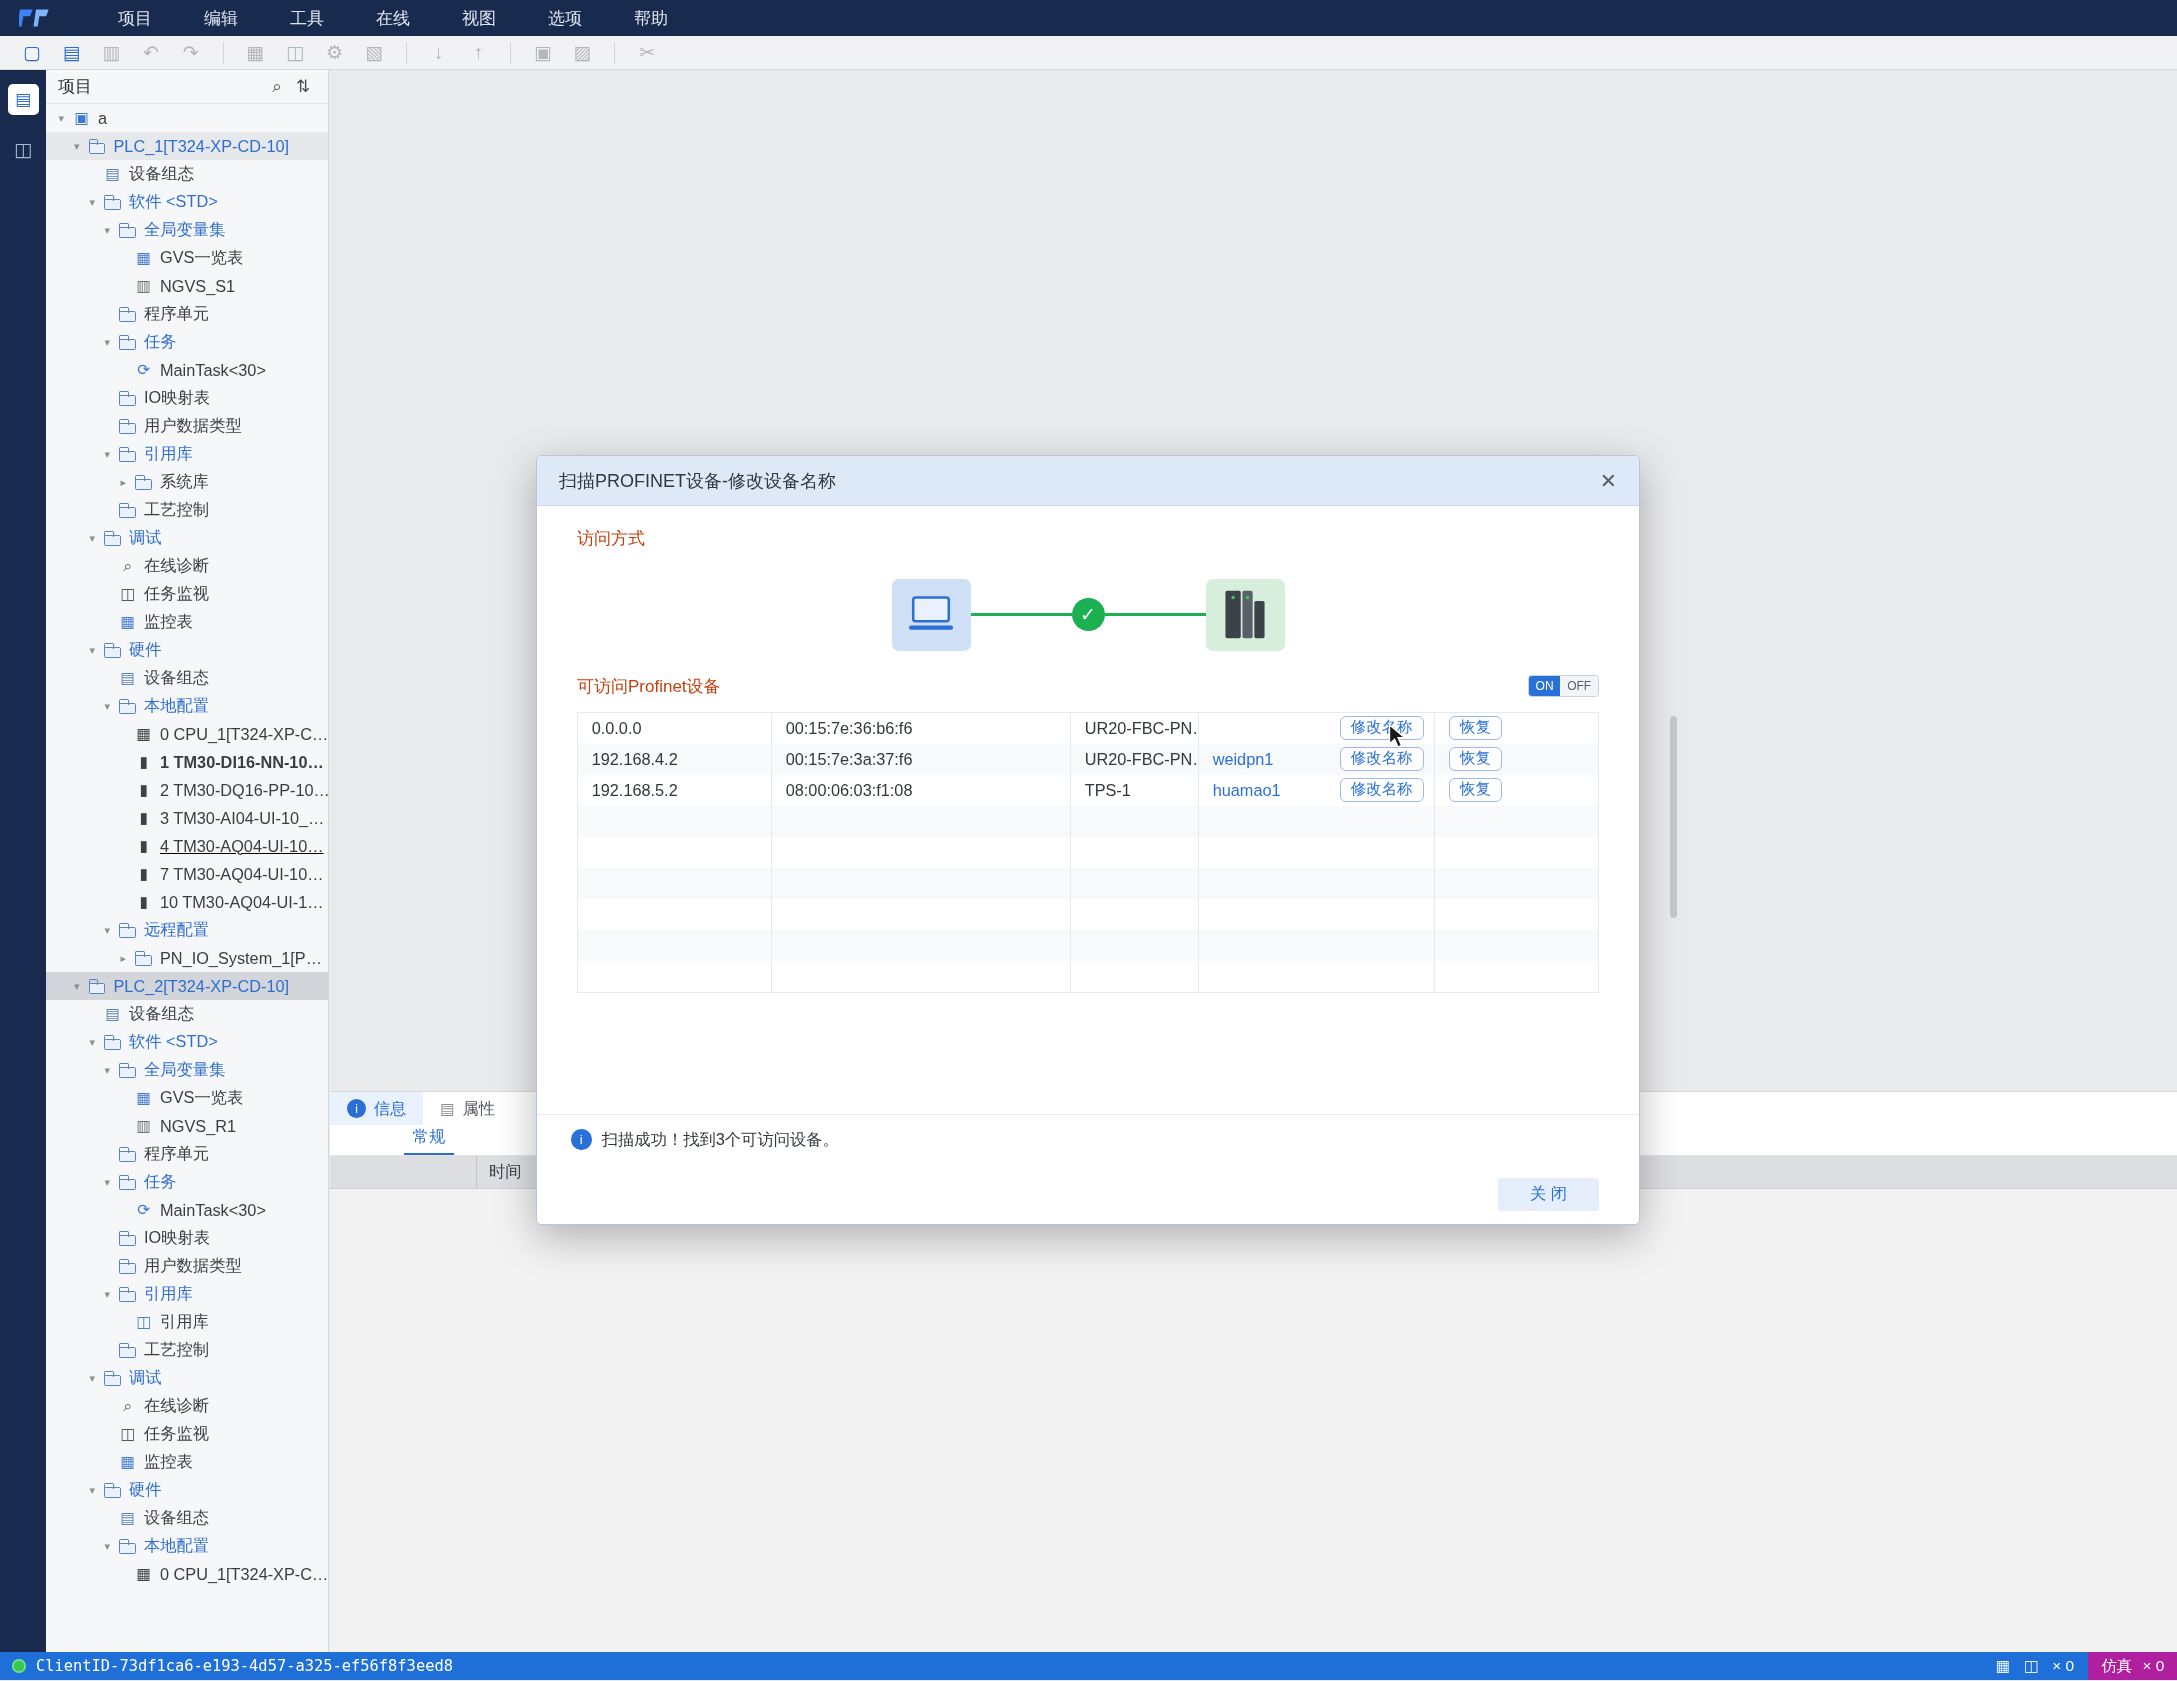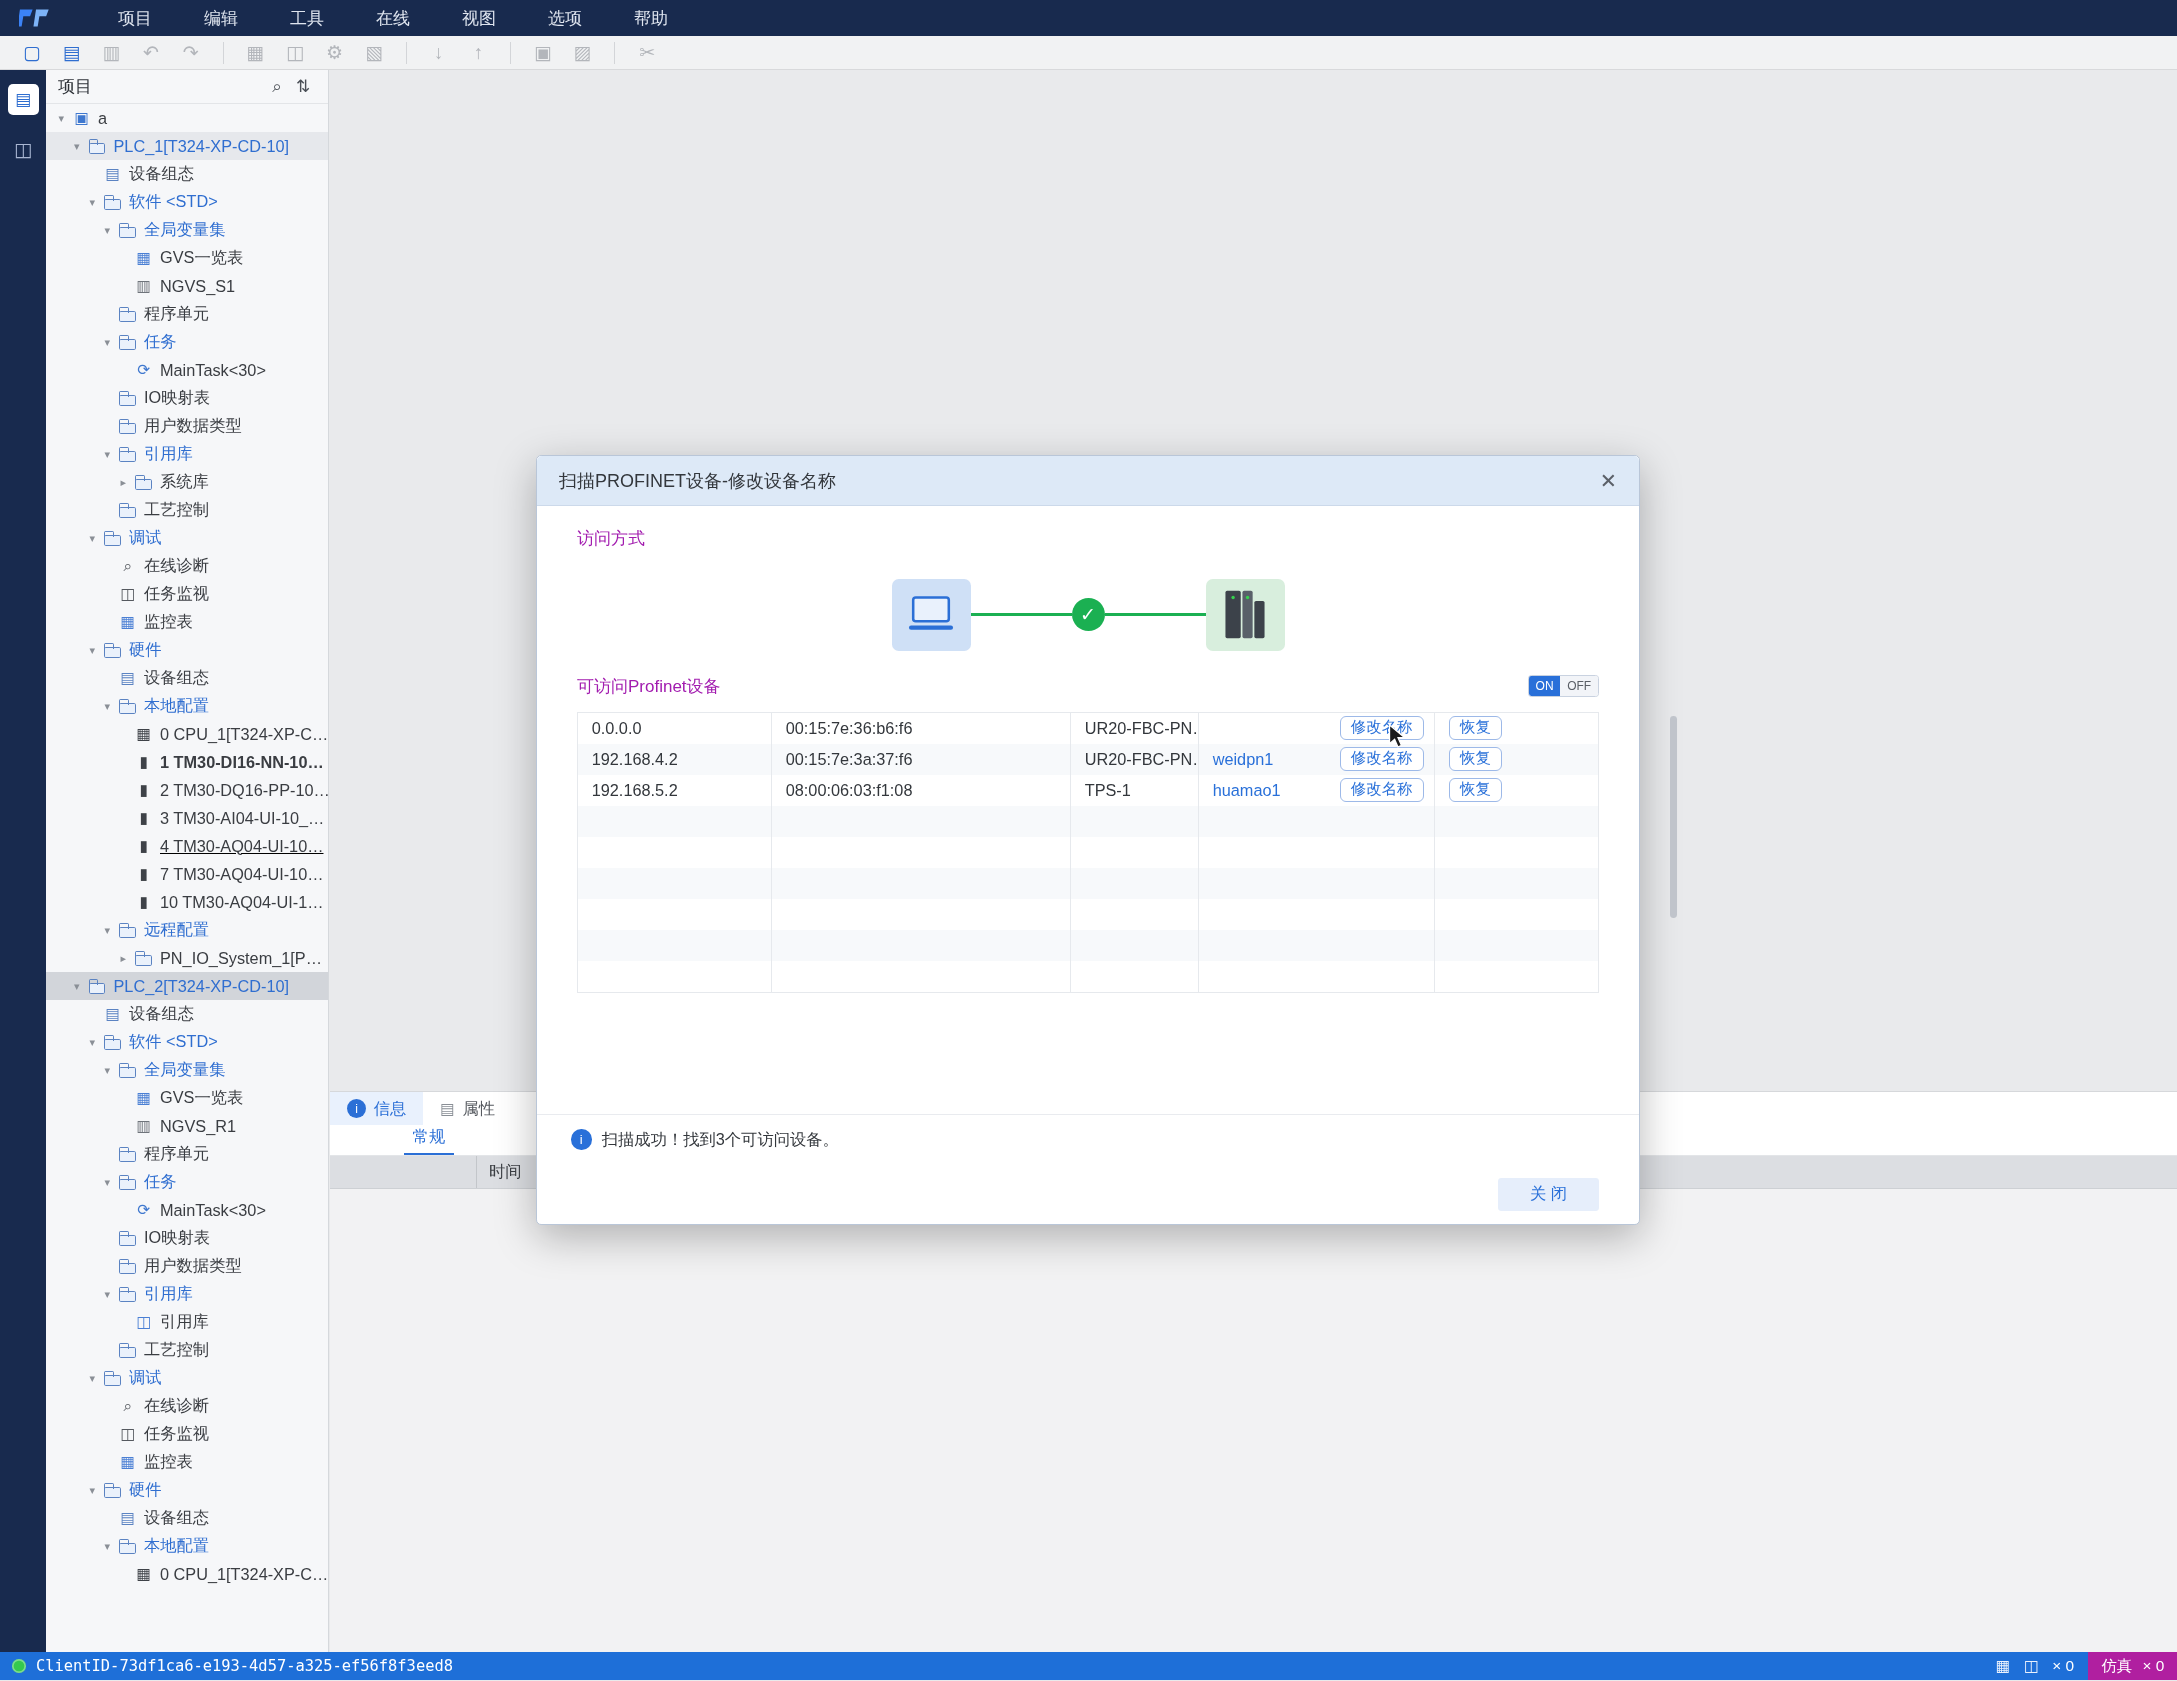--- a/index.html
+++ b/index.html
@@ -102,21 +102,21 @@
 
   
   .modal { position:absolute; left:536px; top:455px; width:1104px; height:770px; background:#ffffff;
     border:0.9px solid #b9c6d8; border-radius:5.1px; box-shadow:0 12px 41px rgba(0,0,0,.28);
     z-index:20; display:flex; flex-direction:column; }
   .modal-header { height:50px; background:#dde9f7; border-radius:5.1px 5.1px 0 0; border-bottom:0.9px solid #ccd9ea;
     display:flex; align-items:center; justify-content:space-between; padding:0 22px; }
   .modal-title { font-size:18px; color:#33373c; }
   .modal-close { font-size:20.5px; color:#5b6068; cursor:default; }
   .modal-body { flex:1; padding:0 40px; position:relative; }
-  .sec-label { color:#a21caf; font-size:17px; }
+  .sec-label { color:#c2410c; font-size:17px; }
   .modal-body > .sec-label { margin:20.5px 0 12px; }
   .combo-area { display:flex; align-items:center; gap:13.7px; }
   .combo-wrap { flex:1; height:67px; border:0.9px solid #d8dde5; border-radius:3.4px; display:flex; }
   .combo-box { padding:9.4px 15.4px; display:flex; flex-direction:column; justify-content:center; }
   .combo-box.left { width:46%; border-right:0.9px solid #e2e6ec; }
   .combo-box.right { flex:1; }
   .combo-label { font-size:14.6px; color:#9aa0a8; }
   .combo-value { margin-top:6px; font-size:16.3px; color:#33373c; display:flex; align-items:center; justify-content:space-between; }
   .chev { width:0; height:0; border-left:5.1px solid transparent; border-right:5.1px solid transparent;
     border-top:6px solid #8e939b; }

